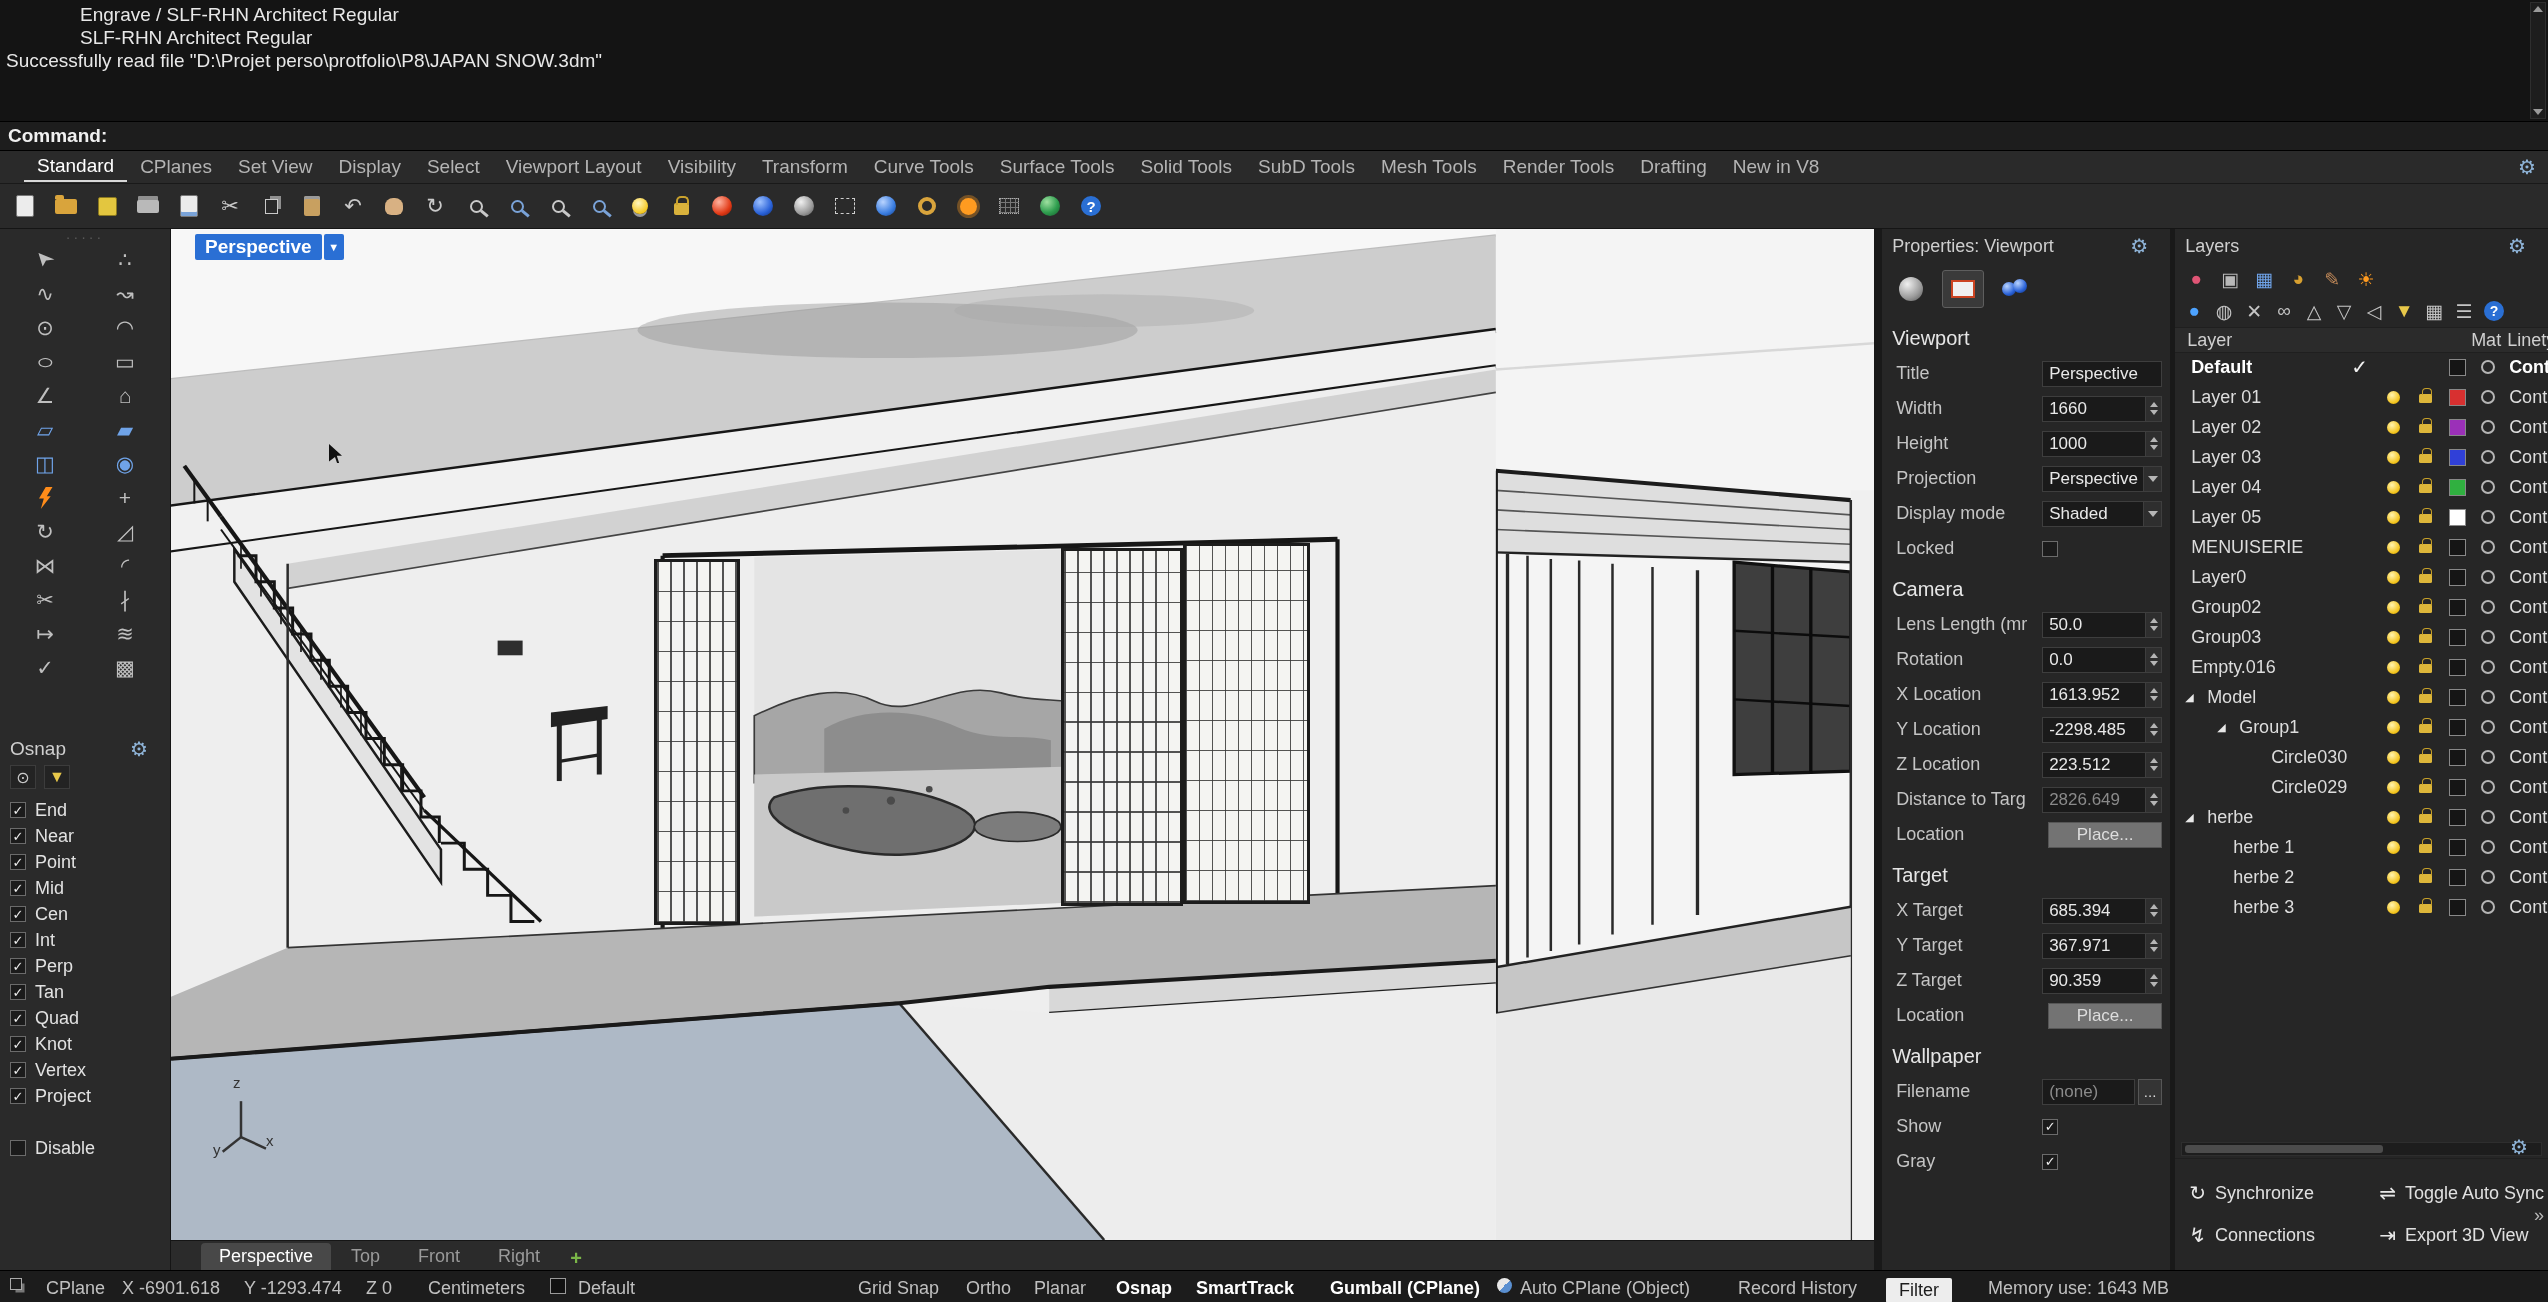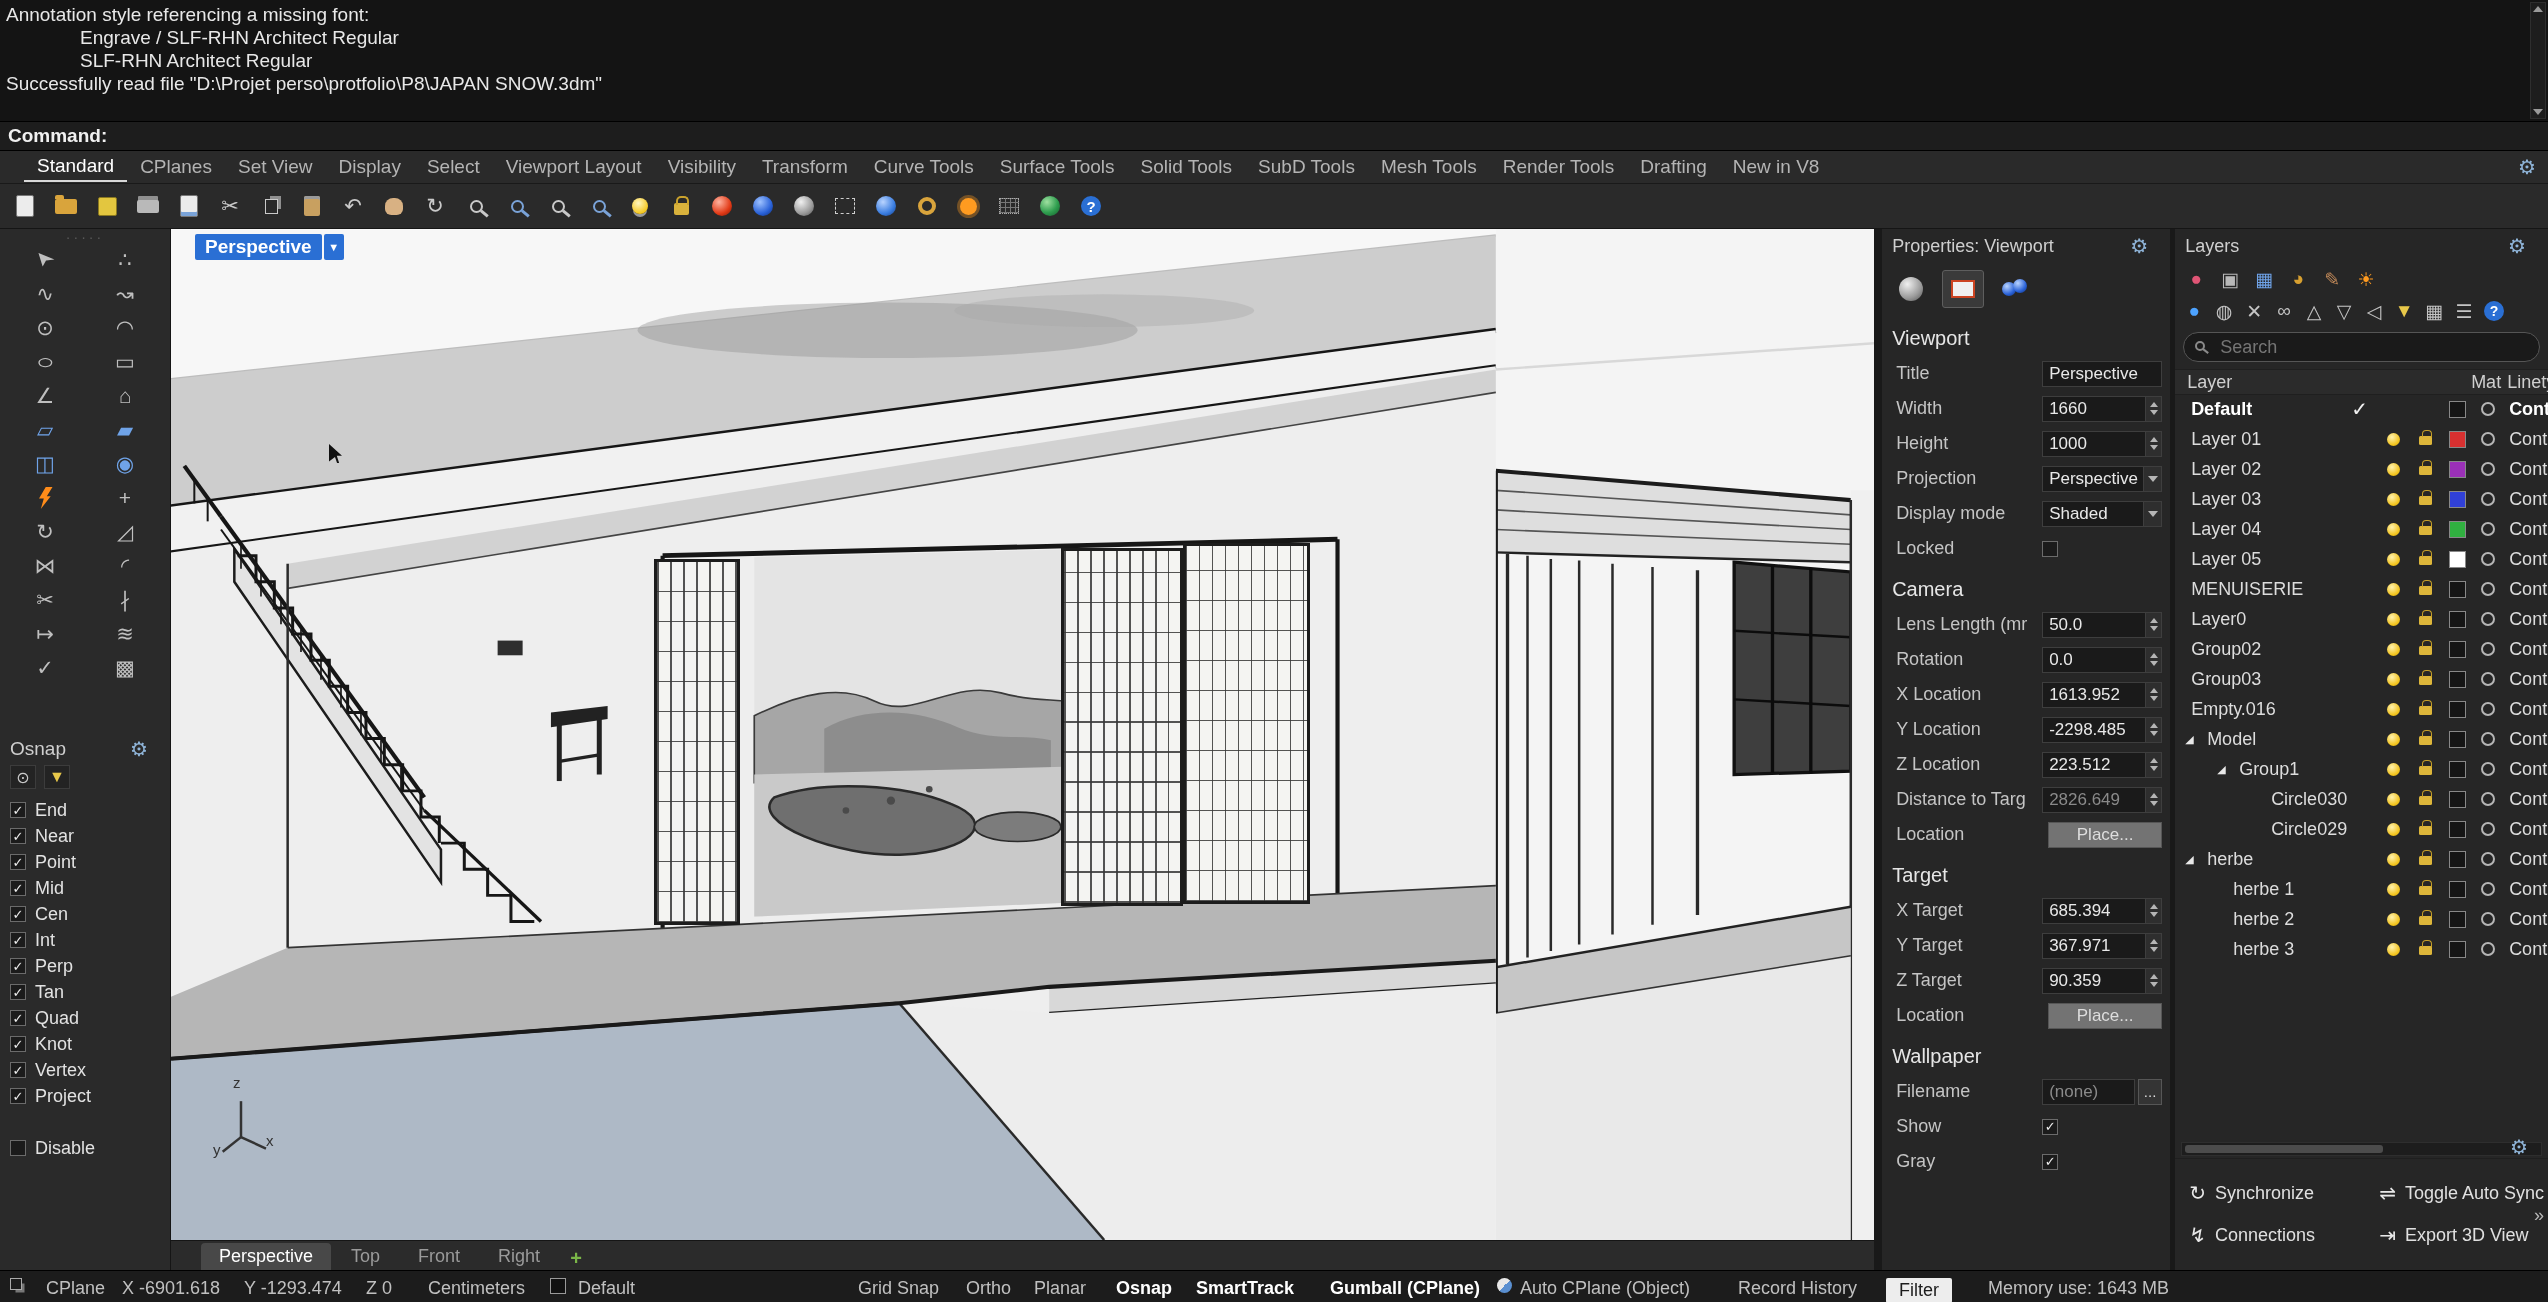--- a/index.html
+++ b/index.html
@@ -149,21 +149,20 @@
 .sbcb{position:absolute;left:550px;top:8px;width:16px;height:16px;background:#111;border:1.5px solid #999}
 .sbdot{position:absolute;left:1497px;top:9px;width:15px;height:15px;border-radius:50%;background:linear-gradient(135deg,#e8e8e8 50%,#5a8fd0 50%)}
 .filterbox{position:absolute;left:1886px;top:4px;background:#ededed;color:#1c1c1c;padding:2px 13px;border-radius:2px}
 </style>
 </head>
 <body>
 
 <div id="app">
 
   <div id="history">
-    <div class="hline">Annotation style referencing a missing font:</div>
     <div class="hline indent">Engrave / SLF-RHN Architect Regular</div>
     <div class="hline indent">SLF-RHN Architect Regular</div>
     <div class="hline">Successfully read file "D:\Projet perso\protfolio\P8\JAPAN SNOW.3dm"</div>
     <div class="vscroll">
         <i class="arr up"></i>
         <i class="arr dn"></i>
       </div>
   </div>
 
   <div id="cmdline">
@@ -707,24 +706,20 @@
           <span class="lt">✕</span>
           <span class="lt">∞</span>
           <span class="lt">△</span>
           <span class="lt">▽</span>
           <span class="lt">◁</span>
           <span class="lt">▼</span>
           <span class="lt">▦</span>
           <span class="lt">☰</span>
           <span class="lt qm">?</span>
         </div>
-        <div class="searchwrap">
-          <span class="mag"></span>
-          <input class="search" placeholder="Search" style="">
-        </div>
         <div class="lcols">
           <span style="left:12px">Layer</span>
           <span style="left:296px">Mat</span>
           <span style="left:332px">Linetype</span>
         </div>
         <div class="lrows">
           <div class="lrow cur">
               <span class="lname" style="left:16px">Default</span>
               <span class="lcheck">✓</span>
               <span class="lswatch" style="background: rgb(21, 21, 21);"></span>

